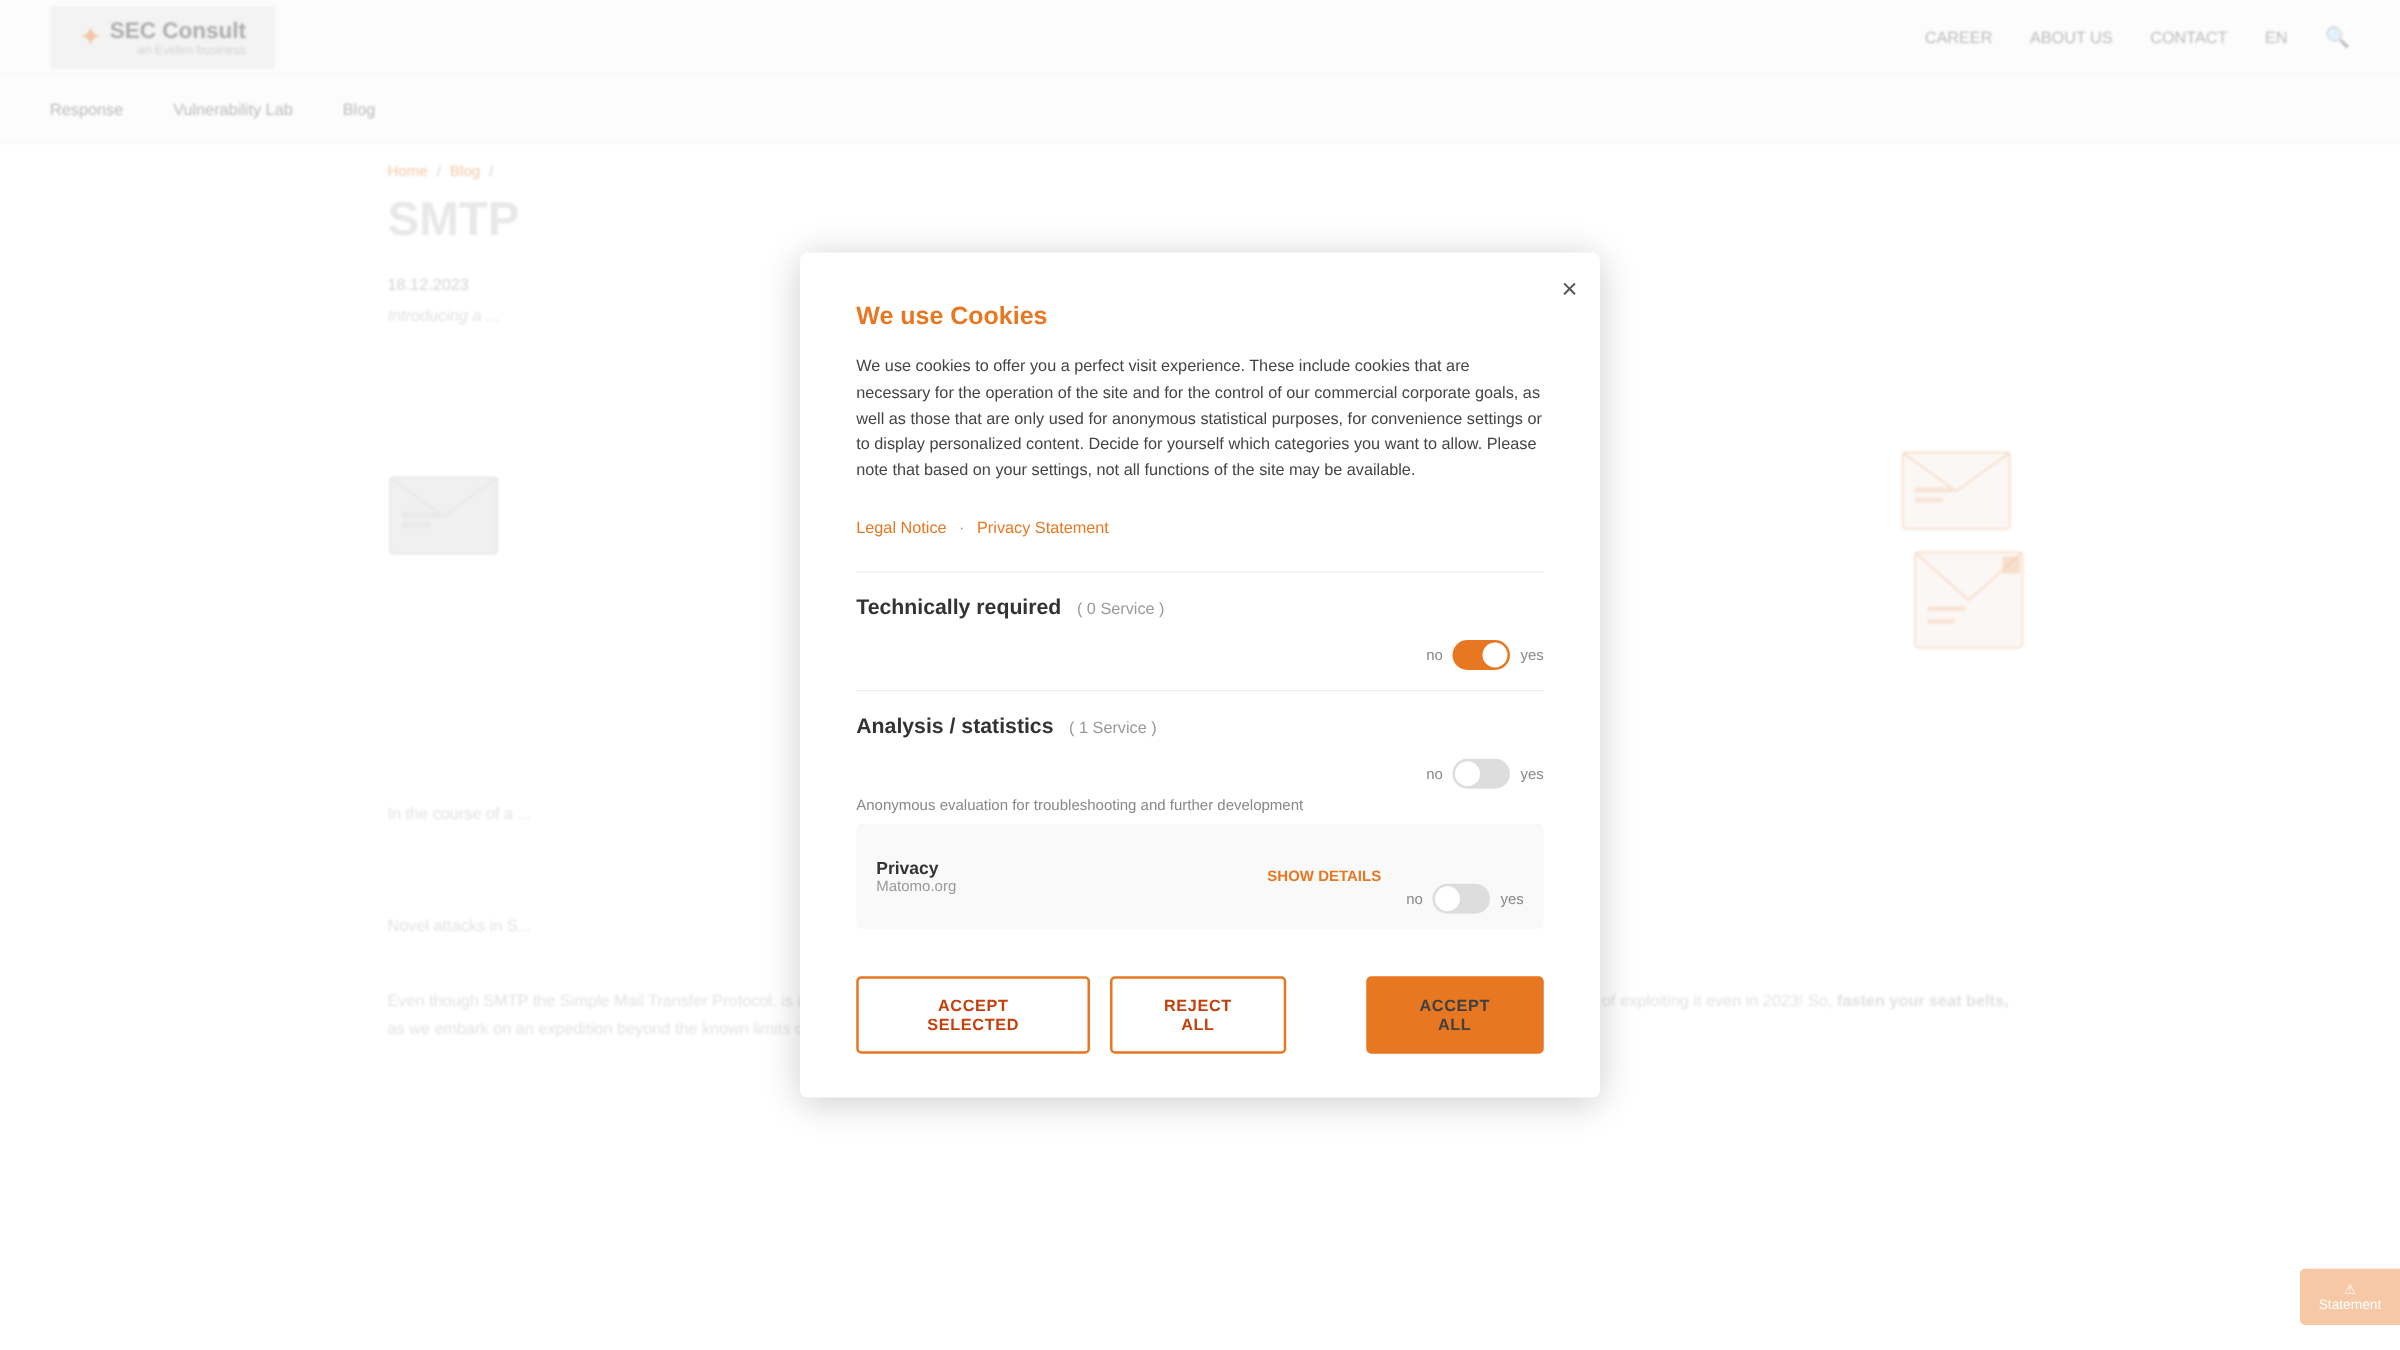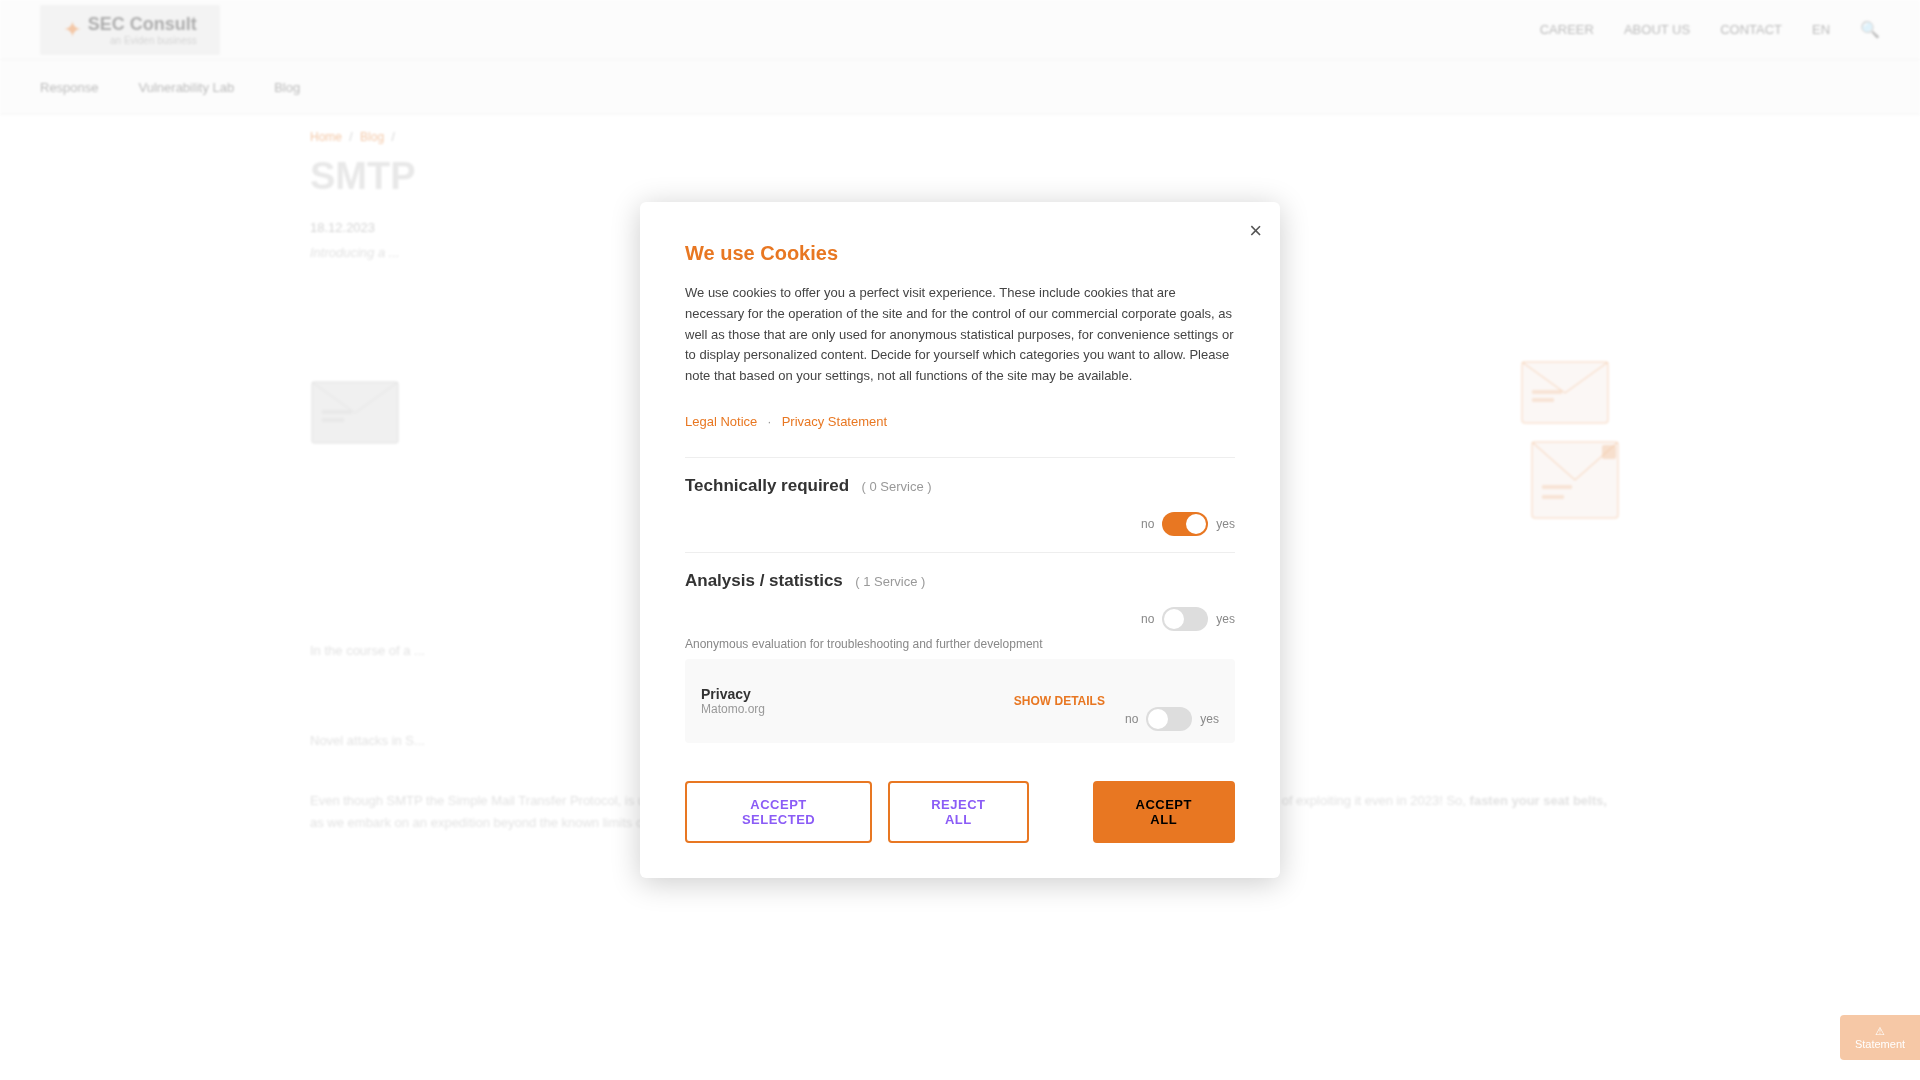--- a/index.html
+++ b/index.html
@@ -80,22 +80,22 @@
 
     
     .matomo-row { background: #f9f9f9; border-radius: 4px; padding: 12px 16px; display: flex; align-items: center; justify-content: space-between; margin-top: 8px; }
     .matomo-name { font-size: 14px; color: #333; font-weight: bold; }
     .matomo-url { font-size: 12px; color: #999; }
     .show-details-link { color: #e87722; font-size: 12px; cursor: pointer; font-weight: bold; text-decoration: none; }
 
     
     .cookie-buttons { display: flex; align-items: center; justify-content: center; gap: 16px; margin-top: 28px; }
     .btn { padding: 14px 28px; font-size: 13px; font-weight: bold; border-radius: 4px; cursor: pointer; border: 2px solid #e87722; letter-spacing: 0.5px; }
-    .btn-outline { background: #fff; color: #8b5cf6; text-align: center; }
-    .btn-solid { background: #e87722; color: #000000; border-color: #e87722; margin-left: 48px; }
+    .btn-outline { background: #fff; color: #c2410c; text-align: center; }
+    .btn-solid { background: #e87722; color: #404040; border-color: #e87722; margin-left: 48px; }
   </style>
 </head>
 <body>
 
 <div class="bg-page">
 
   <div class="header">
     <div class="logo-area">
       <div class="logo-box">
         <span class="logo-star">✦</span>

